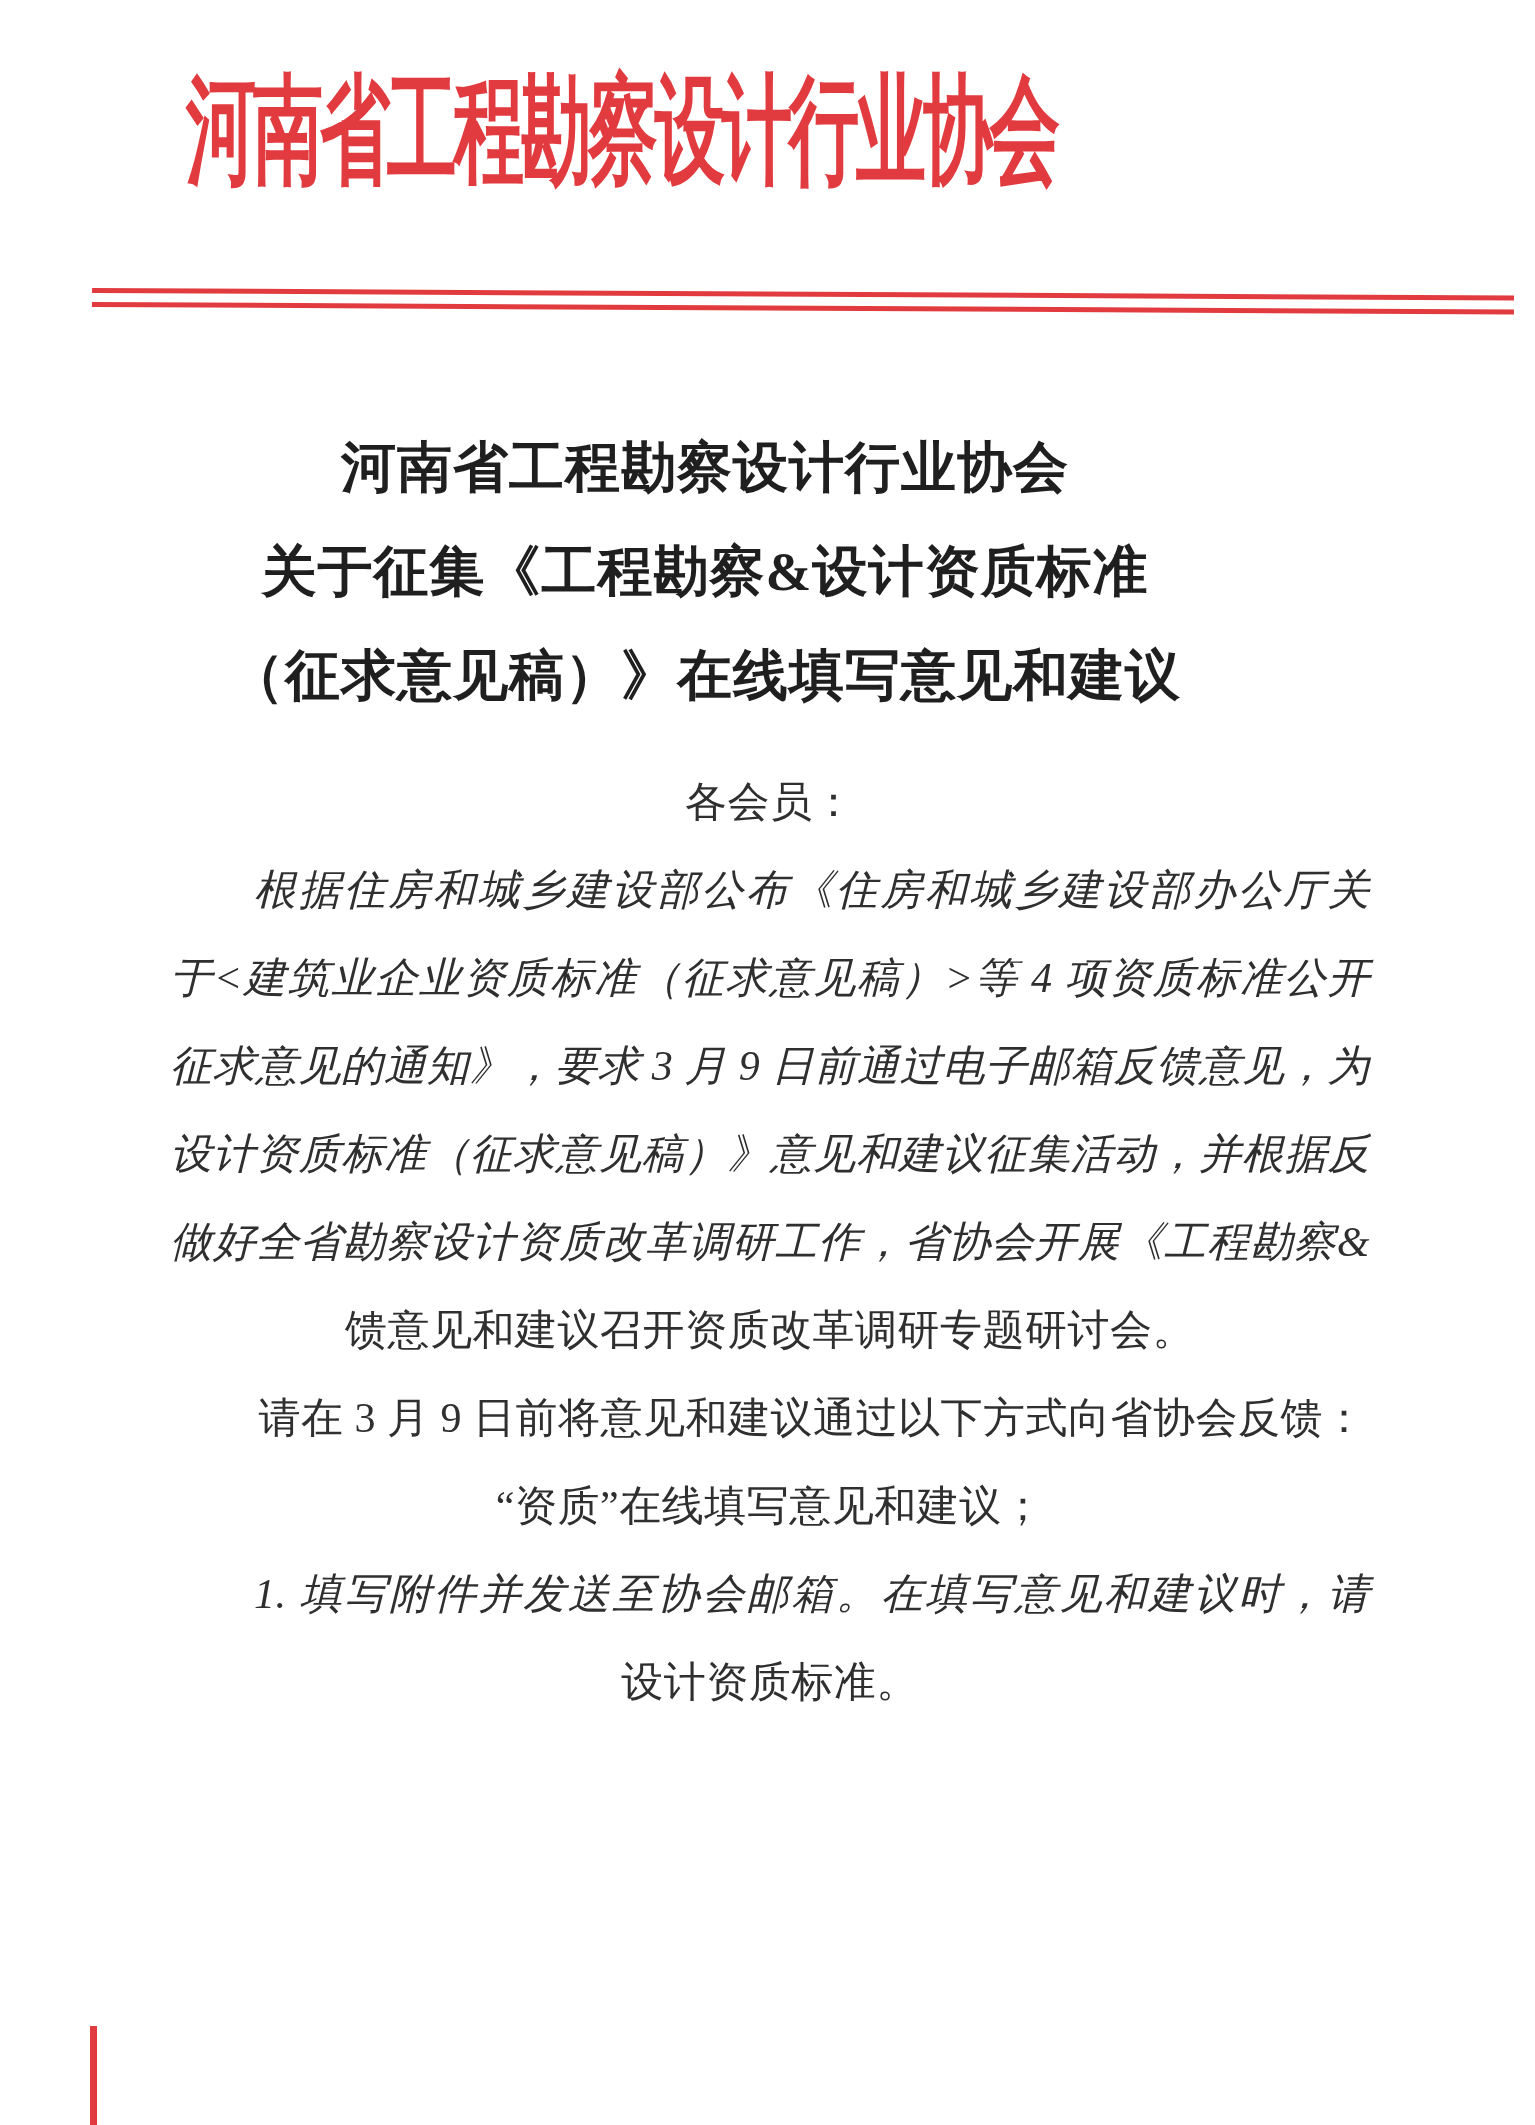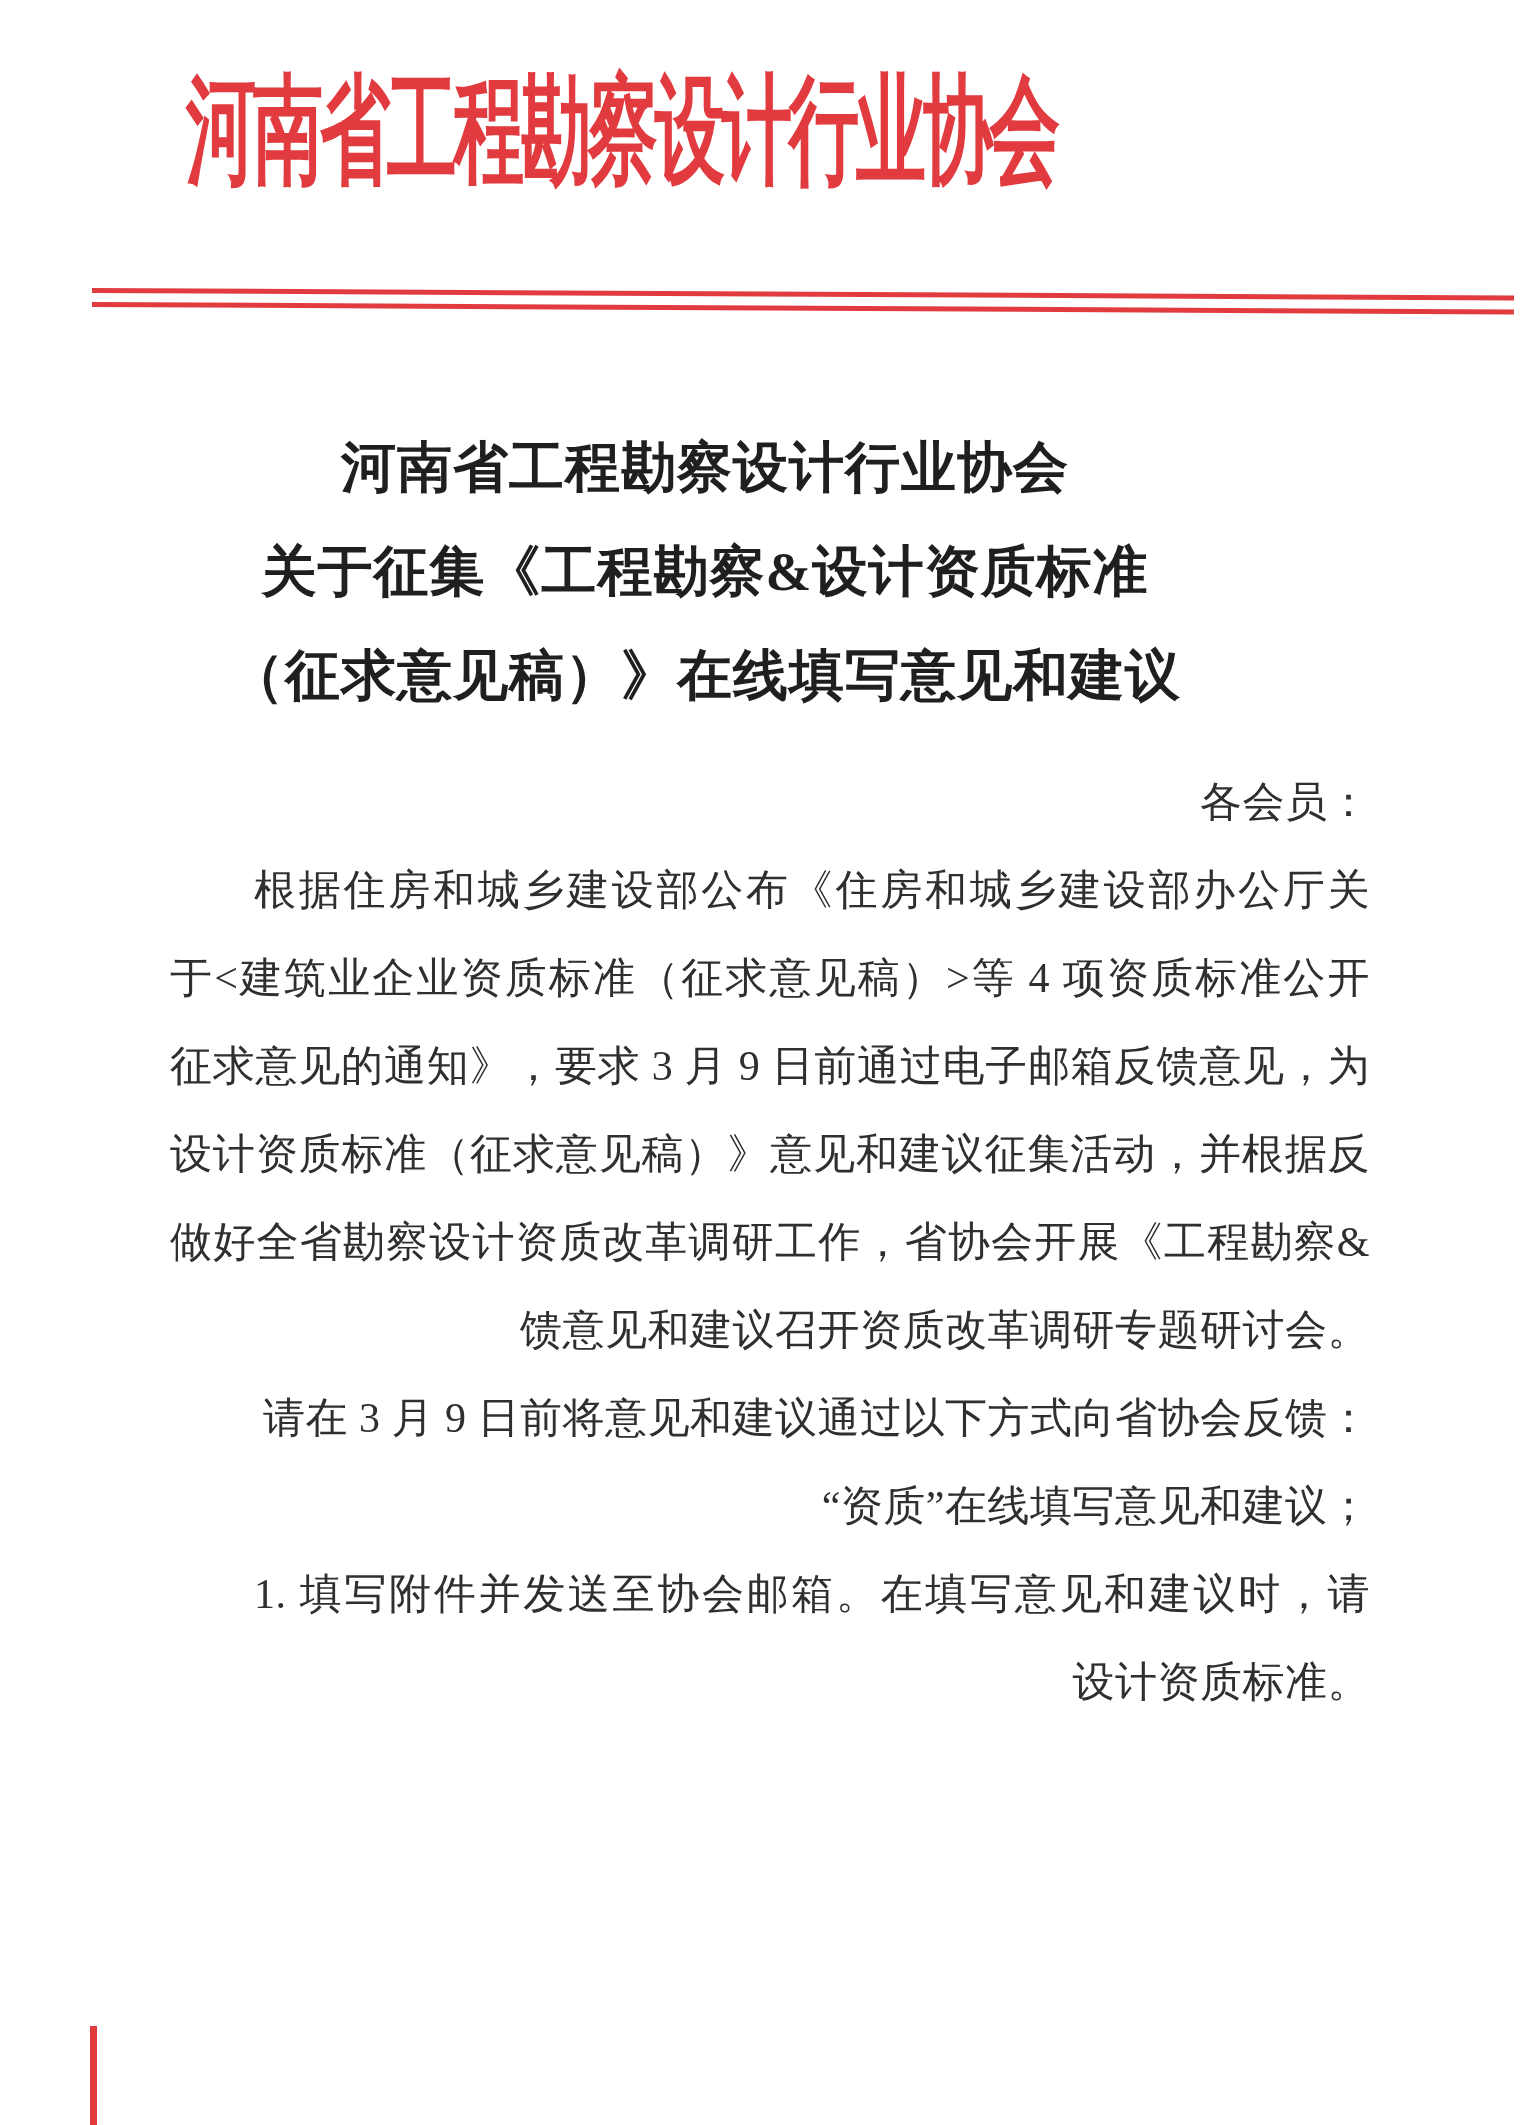--- a/index.html
+++ b/index.html
@@ -68,26 +68,27 @@
     top: 758px;
     width: 1200px;
     color: var(--ink-body);
     font-size: 42px;
     letter-spacing: 0.5px;
   }
   .salutation,
   .body-line {
     line-height: 88px;
     height: 88px;
-    text-align: right;
+    text-align: center;
   }
   .body-line.indent { text-indent: 84px; }
   .body-line.stretch {
     text-align: justify;
     text-align-last: justify;
+    font-style: italic;
   }
   
   .footer-mark {
     position: absolute;
     left: 90px;
     top: 2026px;
     width: 7px;
     height: 99px;
     background: var(--accent-red);
   }

